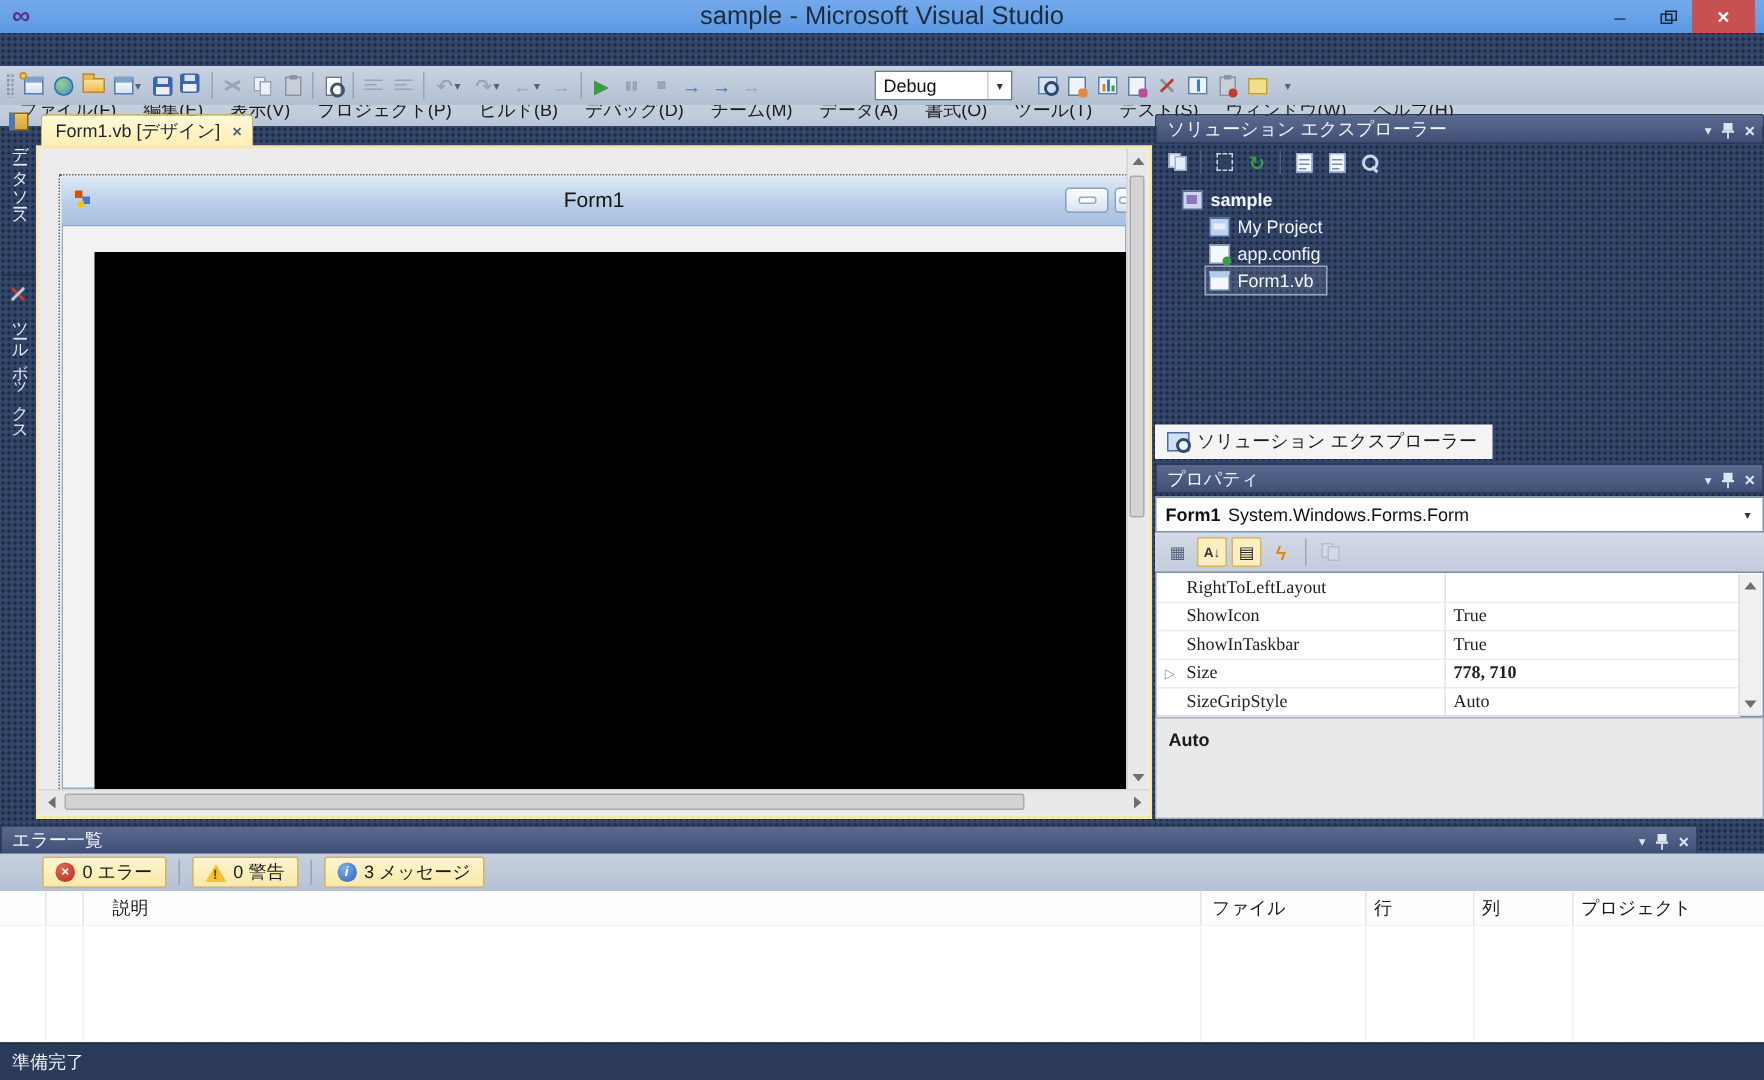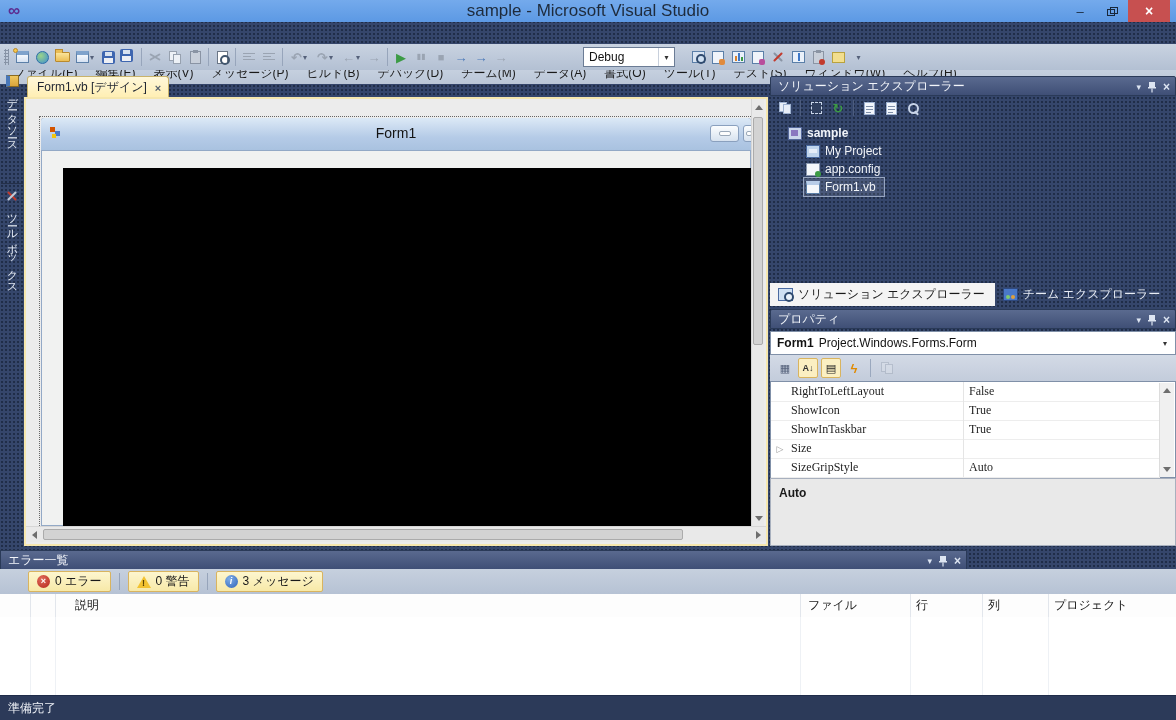--- a/index.html
+++ b/index.html
@@ -197,21 +197,21 @@
   .grow .pname{width:175px;flex:none;font-size:12px;color:#1E1E1E;line-height:18px;border-right:1px solid #E5E5E5;padding-left:2px;box-sizing:border-box;}
   .grow .pval{flex:1;font-size:12px;color:#1E1E1E;line-height:18px;padding-left:5px;}
   #pp-vsb{position:absolute;right:1px;top:1px;width:15px;height:94px;background:#F0F0F0;border-left:1px solid #DCDCDC;box-sizing:border-box;}
   #pp-vsb .a1{position:absolute;left:0;top:1px;width:14px;height:13px;}
   #pp-vsb .a2{position:absolute;left:0;bottom:1px;width:14px;height:13px;}
   #pp-desc{position:absolute;left:0;top:169px;width:406px;height:68px;background:#E9E9E9;border:1px solid #A8B0BE;box-sizing:border-box;padding:7px 8px;color:#1A1A1A;}
   #pp-desc .dt{font-size:12px;font-weight:bold;margin-bottom:4px;}
   #pp-desc .db{font-size:12px;}
   
   #errorlist{position:absolute;left:0;top:550px;width:1176px;height:145px;}
-  #el-title{left:0;top:0;width:967px;border-radius:0;}
+  #el-title{left:0;top:0;width:1132px;border-radius:0;}
   #el-toolbar{position:absolute;left:0;top:19px;width:1176px;height:25px;background:linear-gradient(#C6D0DE,#B6C2D4);display:flex;align-items:center;padding-left:28px;box-sizing:border-box;gap:6px;}
   .elbtn{height:19px;background:linear-gradient(#FDF6CF,#F7E9A8);border:1px solid #D9B45F;border-radius:2px;
          display:flex;align-items:center;gap:5px;padding:0 8px;font-size:12px;color:#1A1A1A;}
   .el-sep{width:1px;height:17px;background:#96A4BA;margin:0 2px;}
   .ic-err{width:13px;height:13px;border-radius:50%;background:radial-gradient(circle at 35% 30%,#E06A5A,#B5281C);color:#fff;font-size:9px;font-weight:bold;line-height:13px;text-align:center;}
   .ic-warn{position:relative;width:14px;height:12px;}
   .ic-warn .t{position:absolute;left:0;top:0;width:0;height:0;border-left:7px solid transparent;border-right:7px solid transparent;border-bottom:12px solid #F2C230;}
   .ic-warn .m{position:absolute;left:0;top:2px;width:14px;text-align:center;font-size:9px;font-weight:bold;color:#5A4300;}
   .ic-info{width:13px;height:13px;border-radius:50%;background:radial-gradient(circle at 35% 30%,#7FAEE8,#2F62B8);color:#fff;font-size:9px;font-style:italic;font-weight:bold;line-height:13px;text-align:center;}
   #el-header{position:absolute;left:0;top:44px;width:1176px;height:23px;background:#FDFDFD;border-bottom:1px solid #D5D5D5;}
@@ -244,21 +244,21 @@
       <div class="wbtn close">
           <span>×</span>
         </div>
     </div>
   </div>
 
   <div id="menubar">
     <span class="menu-item">ファイル(F)</span>
     <span class="menu-item">編集(E)</span>
     <span class="menu-item">表示(V)</span>
-    <span class="menu-item">メッセージ(P)</span>
+    <span class="menu-item">プロジェクト(P)</span>
     <span class="menu-item">ビルド(B)</span>
     <span class="menu-item">デバッグ(D)</span>
     <span class="menu-item">チーム(M)</span>
     <span class="menu-item">データ(A)</span>
     <span class="menu-item">書式(O)</span>
     <span class="menu-item">ツール(T)</span>
     <span class="menu-item">テスト(S)</span>
     <span class="menu-item">ウィンドウ(W)</span>
     <span class="menu-item">ヘルプ(H)</span>
   </div>
@@ -528,45 +528,41 @@
         <span class="selbox" style="left:-3px;top:-1px;width:80px;"></span>
         <span class="tic tic-form"></span>
         <span class="lbl">Form1.vb</span>
       </div>
     </div>
     <div id="se-tabs">
       <div class="setab active">
         <span class="stab-ic"></span>
         <span>ソリューション エクスプローラー</span>
       </div>
-      <div class="setab inactive">
-        <span class="stab-ic2"></span>
-        <span>チーム エクスプローラー</span>
-      </div>
     </div>
   </div>
 
   <div id="props-panel">
     <div class="panel-title" id="pp-title">
       <span>プロパティ</span>
       <span class="pt-controls">
         <span class="g">▾</span>
         <span>
             <svg class="pin-svg" width="8" height="11" viewBox="0 0 8 11">
               <rect x="1" y="0" width="6" height="5" fill="#DDE5F2"></rect>
               <rect x="0" y="5" width="8" height="1.5" fill="#DDE5F2"></rect>
               <rect x="3.4" y="6.5" width="1.2" height="4" fill="#DDE5F2"></rect>
             </svg>
           </span>
         <span class="x">×</span>
       </span>
     </div>
     <div id="pp-combo">
       <span class="nm">Form1</span>
-      <span class="tp">Project.Windows.Forms.Form</span>
+      <span class="tp">System.Windows.Forms.Form</span>
       <span class="dd">▾</span>
     </div>
     <div id="pp-toolbar">
       <span class="ppi">▦</span>
       <span class="ppi hl">
           <span class="az">A↓</span>
         </span>
       <span class="ppi hl">
           <span>▤</span>
         </span>
@@ -578,35 +574,35 @@
           <span class="sh-sheets">
             <i class="b" style="background:#DDE3EC;border-color:#9AA4B4;"></i>
             <i class="f" style="background:#DDE3EC;border-color:#9AA4B4;"></i>
           </span>
         </span>
     </div>
     <div id="pp-grid">
       <div class="grow" style="top:0;">
         <span class="gut"></span>
         <span class="pname">RightToLeftLayout</span>
-        <span class="pval">False</span>
       </div>
       <div class="grow" style="top:19px;">
         <span class="gut"></span>
         <span class="pname">ShowIcon</span>
         <span class="pval">True</span>
       </div>
       <div class="grow" style="top:38px;">
         <span class="gut"></span>
         <span class="pname">ShowInTaskbar</span>
         <span class="pval">True</span>
       </div>
       <div class="grow" style="top:57px;">
         <span class="gut">▷</span>
         <span class="pname">Size</span>
+        <span class="pval bold">778, 710</span>
       </div>
       <div class="grow" style="top:76px;">
         <span class="gut"></span>
         <span class="pname">SizeGripStyle</span>
         <span class="pval">Auto</span>
       </div>
       <div id="pp-vsb">
         <span class="sbarrow a1">
             <span class="tri up"></span>
           </span>

